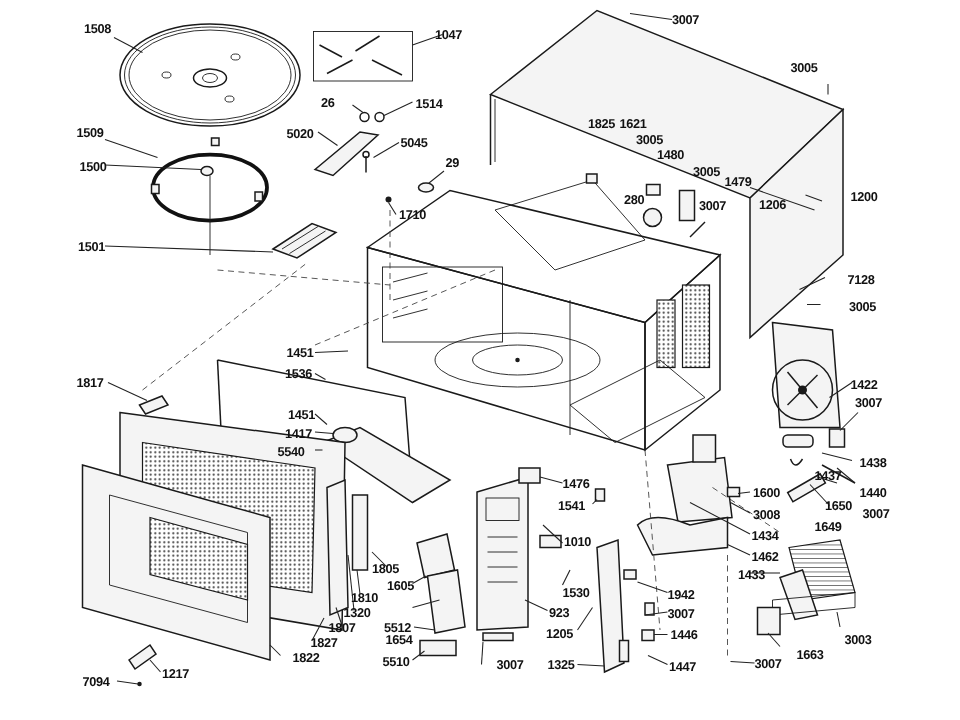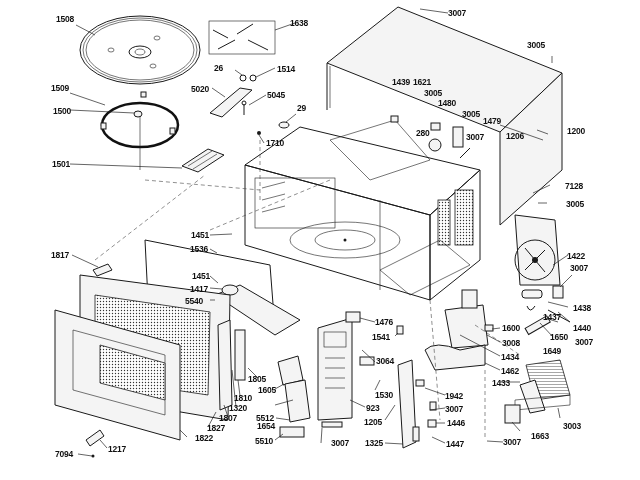--- a/index.html
+++ b/index.html
@@ -259,31 +259,31 @@
     <line class="lead" x1="210" y1="288" x2="222" y2="289"></line>
     <line class="lead" x1="210" y1="300" x2="215" y2="300"></line>
   </g>
 </svg>
 
   
   <span class="lbl" style="left:56px;top:15px">1508</span>
   <span class="lbl" style="left:51px;top:84px">1509</span>
   <span class="lbl" style="left:53px;top:107px">1500</span>
   <span class="lbl" style="left:52px;top:160px">1501</span>
-  <span class="lbl" style="left:290px;top:19px">1638</span>
+  <span class="lbl" style="left:290px;top:19px">1047</span>
   <span class="lbl" style="left:214px;top:64px">26</span>
   <span class="lbl" style="left:277px;top:65px">1514</span>
   <span class="lbl" style="left:191px;top:85px">5020</span>
   <span class="lbl" style="left:267px;top:91px">5045</span>
   <span class="lbl" style="left:297px;top:104px">29</span>
   <span class="lbl" style="left:266px;top:139px">1710</span>
 
   <span class="lbl" style="left:448px;top:9px">3007</span>
   <span class="lbl" style="left:527px;top:41px">3005</span>
-  <span class="lbl" style="left:392px;top:78px">1439</span>
+  <span class="lbl" style="left:392px;top:78px">1825</span>
   <span class="lbl" style="left:413px;top:78px">1621</span>
   <span class="lbl" style="left:424px;top:89px">3005</span>
   <span class="lbl" style="left:438px;top:99px">1480</span>
   <span class="lbl" style="left:462px;top:110px">3005</span>
   <span class="lbl" style="left:483px;top:117px">1479</span>
   <span class="lbl" style="left:416px;top:129px">280</span>
   <span class="lbl" style="left:466px;top:133px">3007</span>
   <span class="lbl" style="left:506px;top:132px">1206</span>
   <span class="lbl" style="left:567px;top:127px">1200</span>
 
@@ -307,21 +307,21 @@
   <span class="lbl" style="left:503px;top:438px">3007</span>
 
   <span class="lbl" style="left:446px;top:440px">1447</span>
   <span class="lbl" style="left:447px;top:419px">1446</span>
   <span class="lbl" style="left:445px;top:405px">3007</span>
   <span class="lbl" style="left:445px;top:392px">1942</span>
   <span class="lbl" style="left:364px;top:418px">1205</span>
   <span class="lbl" style="left:365px;top:439px">1325</span>
   <span class="lbl" style="left:366px;top:404px">923</span>
   <span class="lbl" style="left:375px;top:391px">1530</span>
-  <span class="lbl" style="left:376px;top:357px">3064</span>
+  <span class="lbl" style="left:376px;top:357px">1010</span>
   <span class="lbl" style="left:372px;top:333px">1541</span>
   <span class="lbl" style="left:375px;top:318px">1476</span>
   <span class="lbl" style="left:331px;top:439px">3007</span>
 
   <span class="lbl" style="left:255px;top:437px">5510</span>
   <span class="lbl" style="left:256px;top:414px">5512</span>
   <span class="lbl" style="left:257px;top:422px">1654</span>
   <span class="lbl" style="left:258px;top:386px">1605</span>
   <span class="lbl" style="left:248px;top:375px">1805</span>
   <span class="lbl" style="left:234px;top:394px">1810</span>

